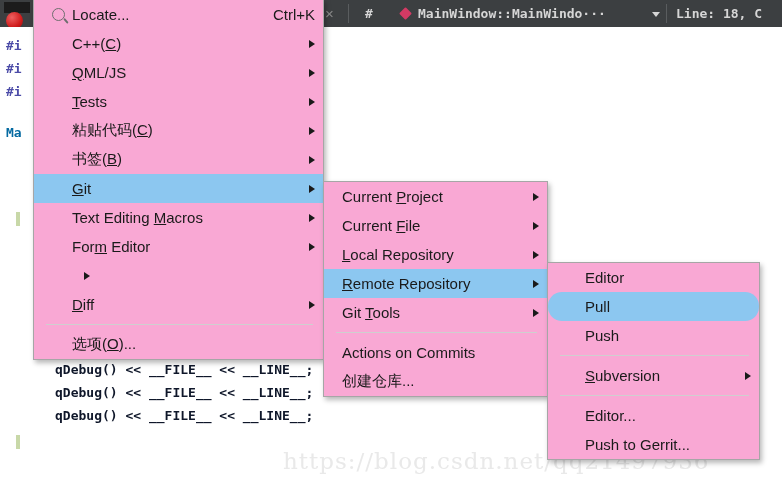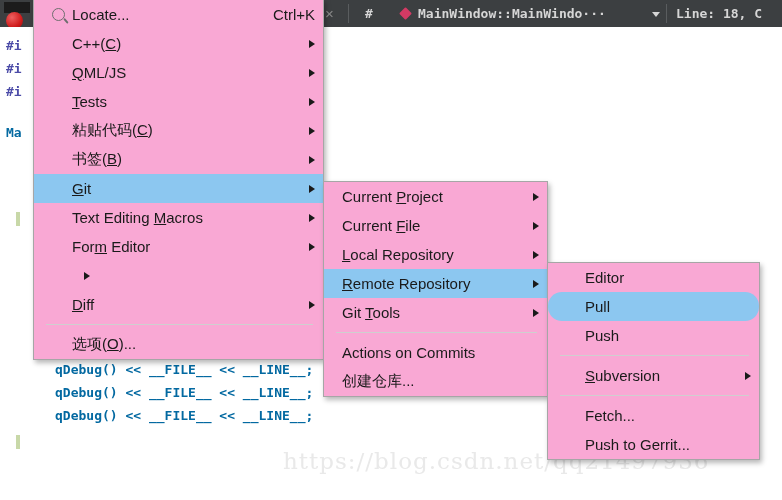--- a/index.html
+++ b/index.html
@@ -83,21 +83,21 @@
   }
   .code-line {
     position: absolute;
     font-family: "DejaVu Sans Mono", monospace;
     font-size: 13px;
     font-weight: bold;
     white-space: pre;
   }
   .c-pre   { color: #4c4ca8; }
   .c-type  { color: #0369a1; text-align: right; }
-  .c-kw    { color: #0369a1; }
+  .c-kw    { color: #0f172a; }
   .c-param { color: #c060b0; }
   .gutter-mark {
     position: absolute;
     width: 4px; height: 14px;
     background: #c8d8a8;
   }
 
   .watermark {
     position: absolute;
     left: 283px; top: 448px;
@@ -328,20 +328,20 @@
       <div class="menu-row">
         <span class="lbl">Push</span>
       </div>
       <div class="sep"></div>
       <div class="menu-row">
         <span class="lbl"><u>S</u>ubversion</span>
         <span class="arrow"></span>
       </div>
       <div class="sep"></div>
       <div class="menu-row">
-        <span class="lbl">Fetch...</span>
+        <span class="lbl">Editor...</span>
       </div>
       <div class="menu-row">
         <span class="lbl">Push to Gerrit...</span>
       </div>
     </div>
 
 </div>
 
 </body></html>

